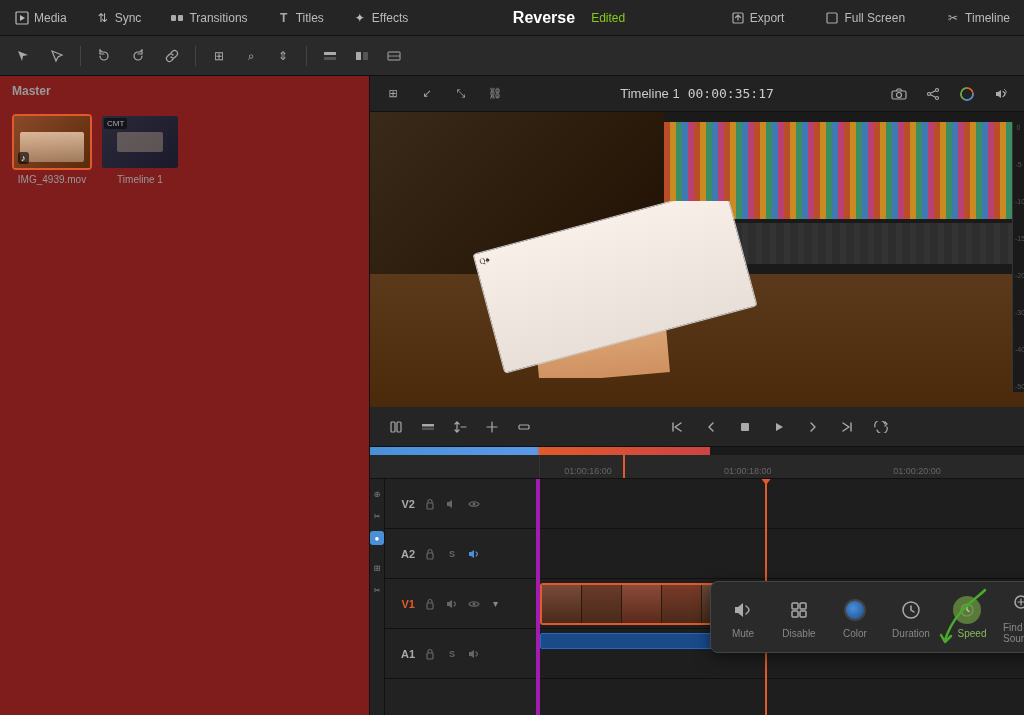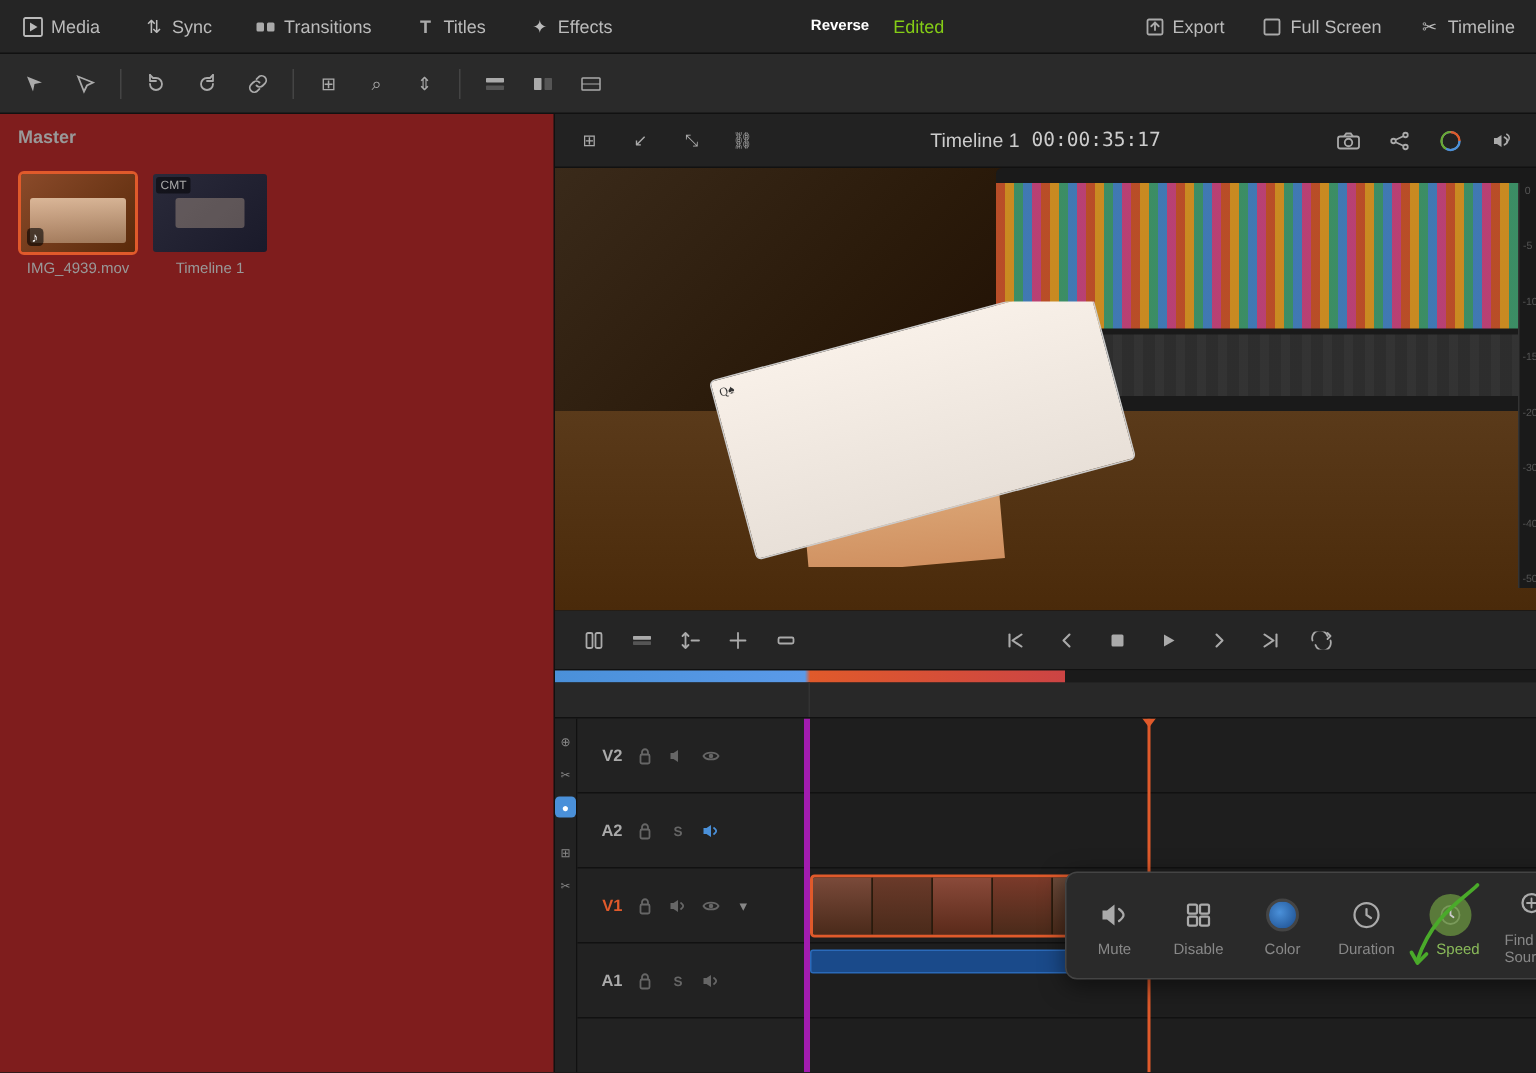--- a/index.html
+++ b/index.html
@@ -3,21 +3,21 @@
   <meta charset="utf-8">
   <style>
     * { margin: 0; padding: 0; box-sizing: border-box; }
     body { width: 1024px; height: 715px; background: #1a1a1a; color: #ccc; font-family: -apple-system, BlinkMacSystemFont, 'Segoe UI', sans-serif; font-size: 12px; overflow: hidden; user-select: none; }
 
     
     .top-nav { display: flex; align-items: center; background: #252525; height: 36px; padding: 0 8px; gap: 16px; border-bottom: 1px solid #111; }
     .nav-item { display: flex; align-items: center; gap: 4px; color: #bbb; font-size: 12px; cursor: pointer; padding: 4px 6px; border-radius: 4px; }
     .nav-icon { width: 16px; height: 16px; display: inline-flex; align-items: center; justify-content: center; }
     .nav-center { flex: 1; display: flex; justify-content: center; align-items: center; gap: 16px; }
-    .nav-right { display: flex; align-items: center; gap: 12px; }
+    .nav-right { display: flex; align-items: center; gap: 28px; }
 
     
     .toolbar { display: flex; align-items: center; background: #2a2a2a; height: 40px; padding: 0 8px; gap: 4px; border-bottom: 1px solid #111; }
     .tool-btn { width: 30px; height: 28px; display: flex; align-items: center; justify-content: center; border-radius: 4px; cursor: pointer; color: #aaa; }
     .tool-sep { width: 1px; height: 20px; background: #444; margin: 0 4px; }
 
     
     .main-layout { display: flex; height: calc(715px - 36px - 40px); }
 
     
@@ -117,21 +117,21 @@
   <div class="nav-item">
     <span class="nav-icon" style="font-weight:bold;color:#aaa;">T</span>
     <span>Titles</span>
   </div>
   <div class="nav-item">
     <span class="nav-icon">✦</span>
     <span>Effects</span>
   </div>
 
   <div class="nav-center">
-    <span style="color:white;font-size:10px;font-weight:600;">Reverse</span>
+    <span style="color:white;font-size:16px;font-weight:600;">Reverse</span>
     <span style="color:#84cc16;font-size:12px;">Edited</span>
   </div>
 
   <div class="nav-right">
     <div class="nav-item">
       <span class="nav-icon">
         <svg width="12" height="12" viewBox="0 0 12 12" fill="none">
             <rect x="1" y="1" width="10" height="10" rx="1" stroke="#aaa" stroke-width="1.2" fill="none"></rect>
             <path d="M6 3v5M3.5 5.5L6 3l2.5 2.5" stroke="#aaa" stroke-width="1.2" stroke-linecap="round"></path>
           </svg>
@@ -397,20 +397,28 @@
           </div>
         </div>
       </div>
 
       <div class="progress-row">
         <div style="height:8px;background:linear-gradient(90deg,#4a90d9 0%,#5a9ae9 49%,#e05a2b 50%,#cc4444 100%);width:52%;"></div>
       </div>
 
       <div class="time-ruler">
         <div style="width:170px;flex-shrink:0;background:#282828;height:100%;border-right:1px solid #333;"></div>
+        <div style="flex:1;position:relative;height:100%;overflow:hidden;">
+
+          <div style="position:absolute;bottom:2px;left:5%;font-size:9px;color:#666;">01:00:16:00</div>
+          <div style="position:absolute;bottom:2px;left:38%;font-size:9px;color:#666;">01:00:18:00</div>
+          <div style="position:absolute;bottom:2px;left:73%;font-size:9px;color:#666;">01:00:20:00</div>
+
+          <div style="position:absolute;bottom:0;left:calc(52% - 170px + 1px);width:2px;height:100%;background:#e05a2b;"></div>
+        </div>
       </div>
 
       <div class="tracks-area" style="position:relative;">
 
         <div class="left-sidebar" style="width:15px;min-width:15px;">
           <div class="sidebar-icon" style="font-size:8px;width:14px;height:14px;">⊕</div>
           <div class="sidebar-icon" style="font-size:8px;width:14px;height:14px;">✂</div>
           <div class="sidebar-icon" style="font-size:8px;width:14px;height:14px;background:#4a90d9;border-radius:3px;color:white;">●</div>
           <div class="sidebar-icon" style="font-size:8px;width:14px;height:14px;margin-top:8px;">⊞</div>
           <div class="sidebar-icon" style="font-size:8px;width:14px;height:14px;">✂</div>

